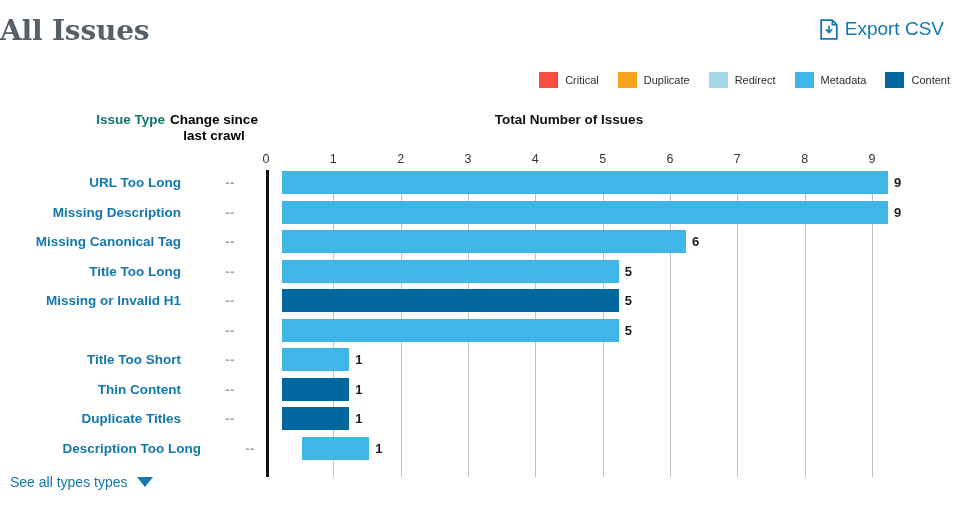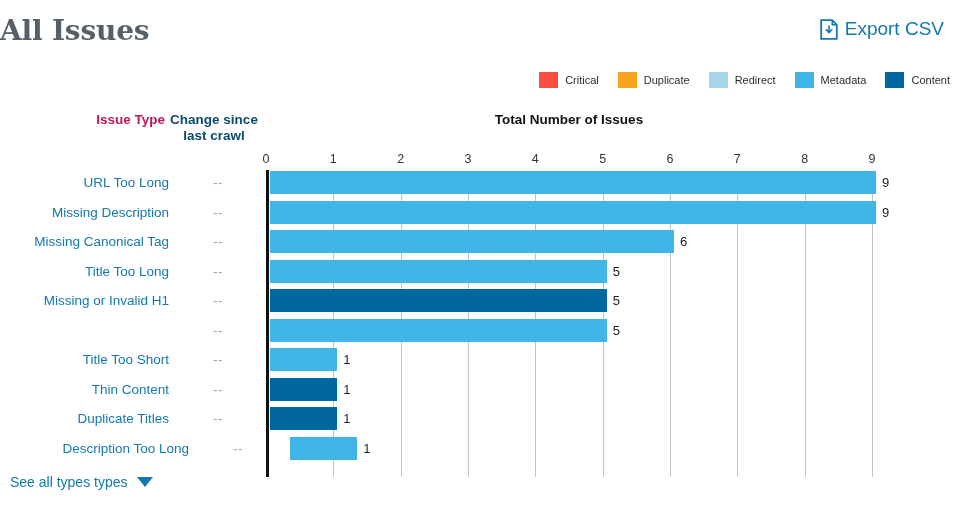--- a/index.html
+++ b/index.html
@@ -83,30 +83,30 @@
   }
 
   
   .col-head-issue {
     position: absolute;
     left: 0px; top: 112px;
     width: 165px;
     text-align: right;
     font-size: 13.5px;
     font-weight: bold;
-    color: #be185d;
+    color: #0f766e;
   }
   .col-head-change {
     position: absolute;
     left: 170px; top: 112px;
     width: 88px;
     text-align: center;
     font-size: 13.5px;
     font-weight: bold;
-    color: #0c4a6e;
+    color: #000000;
     line-height: 16px;
   }
   .chart-title {
     position: absolute;
     left: 266px; top: 112px;
     width: 606px;
     text-align: center;
     font-size: 13.5px;
     font-weight: bold;
     color: #111111;
@@ -147,23 +147,24 @@
     left: 0; top: 18px;
     width: 3px;
     height: 307px;
     background: #111111;
     z-index: 5;
   }
 
   
   .rows {
     position: absolute;
-    left: 4px; top: 168px;
+    left: 16px; top: 168px;
     width: 900px;
     height: 300px;
+    font-weight: bold;
   }
   .row {
     position: absolute;
     left: 0;
     width: 958px;
     height: 29px;
   }
   .row-label {
     position: absolute;
     left: 0; top: 0;

